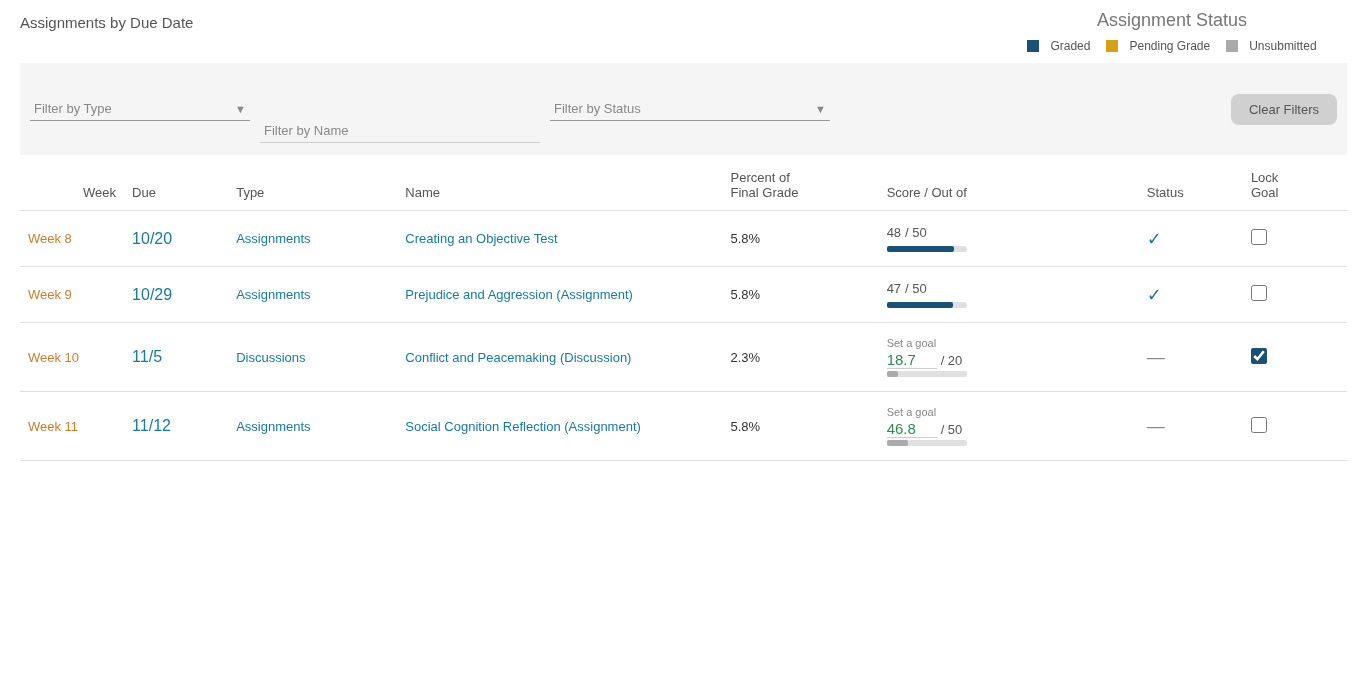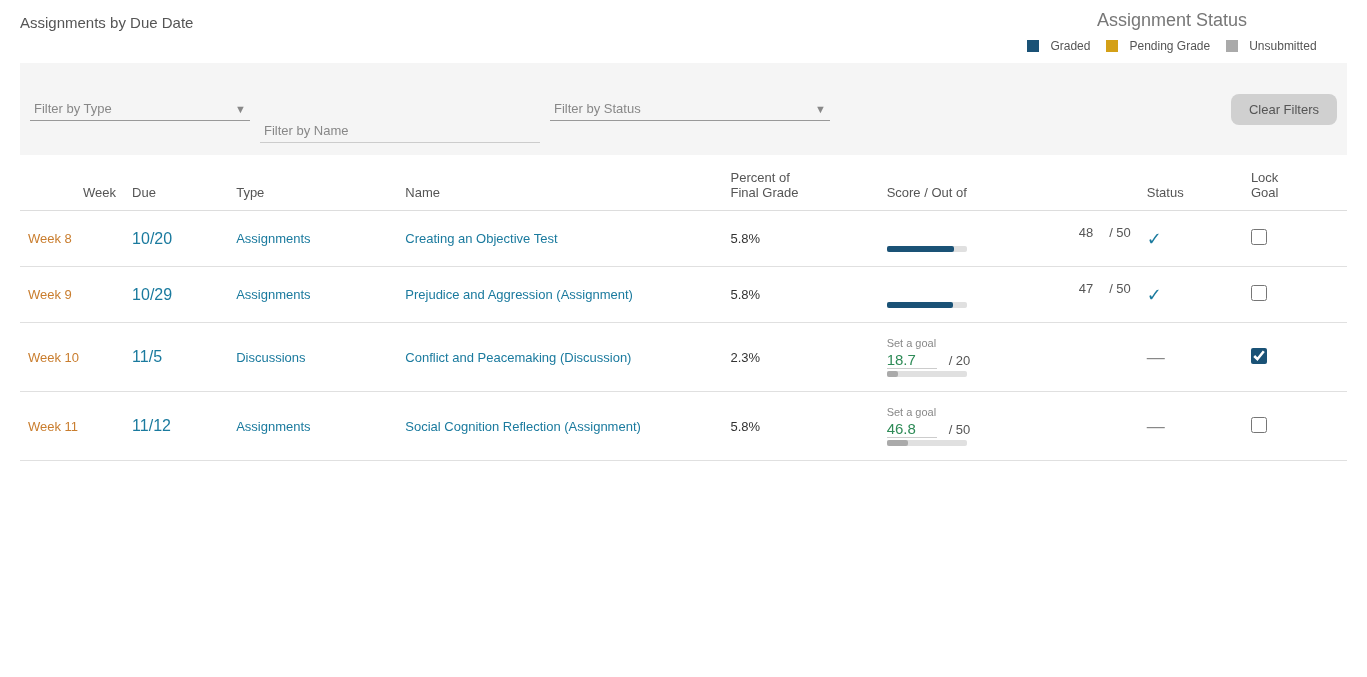--- a/index.html
+++ b/index.html
@@ -136,36 +136,36 @@
     .col-status { width: 80px; }
     .col-lock { width: 80px; }
 
     .link-blue { color: #1a7a9e; text-decoration: none; }
 
     .week-label { color: #c97d2e; font-size: 13px; }
     .due-label { color: #1a7a9e; font-size: 16px; }
 
     
     .score-area { display: flex; flex-direction: column; }
-    .score-row { display: flex; align-items: baseline; gap: 16px; margin-bottom: 4px; justify-content: flex-end; }
+    .score-row { display: flex; align-items: baseline; gap: 4px; margin-bottom: 4px; }
     .score-number { font-size: 13px; color: #555; }
     .score-slash { font-size: 13px; color: #555; }
     .score-bar-bg { background: #e0e0e0; height: 6px; width: 80px; border-radius: 2px; margin-top: 2px; }
     .score-bar-fill { height: 6px; background: #1a5276; border-radius: 2px; }
     .set-a-goal { font-size: 11px; color: #888; margin-bottom: 2px; }
     .goal-input {
       border: none;
       border-bottom: 1px solid #ccc;
       font-size: 15px;
       color: #2e8b57;
       width: 50px;
       outline: none;
       background: transparent;
     }
-    .goal-score-row { display: flex; align-items: baseline; gap: 12px; }
+    .goal-score-row { display: flex; align-items: baseline; gap: 4px; }
 
     
     .status-check { color: #1a7a9e; font-size: 18px; }
     .status-dash { color: #888; font-size: 18px; }
 
     
     .lock-checkbox {
       width: 16px;
       height: 16px;
       cursor: pointer;

